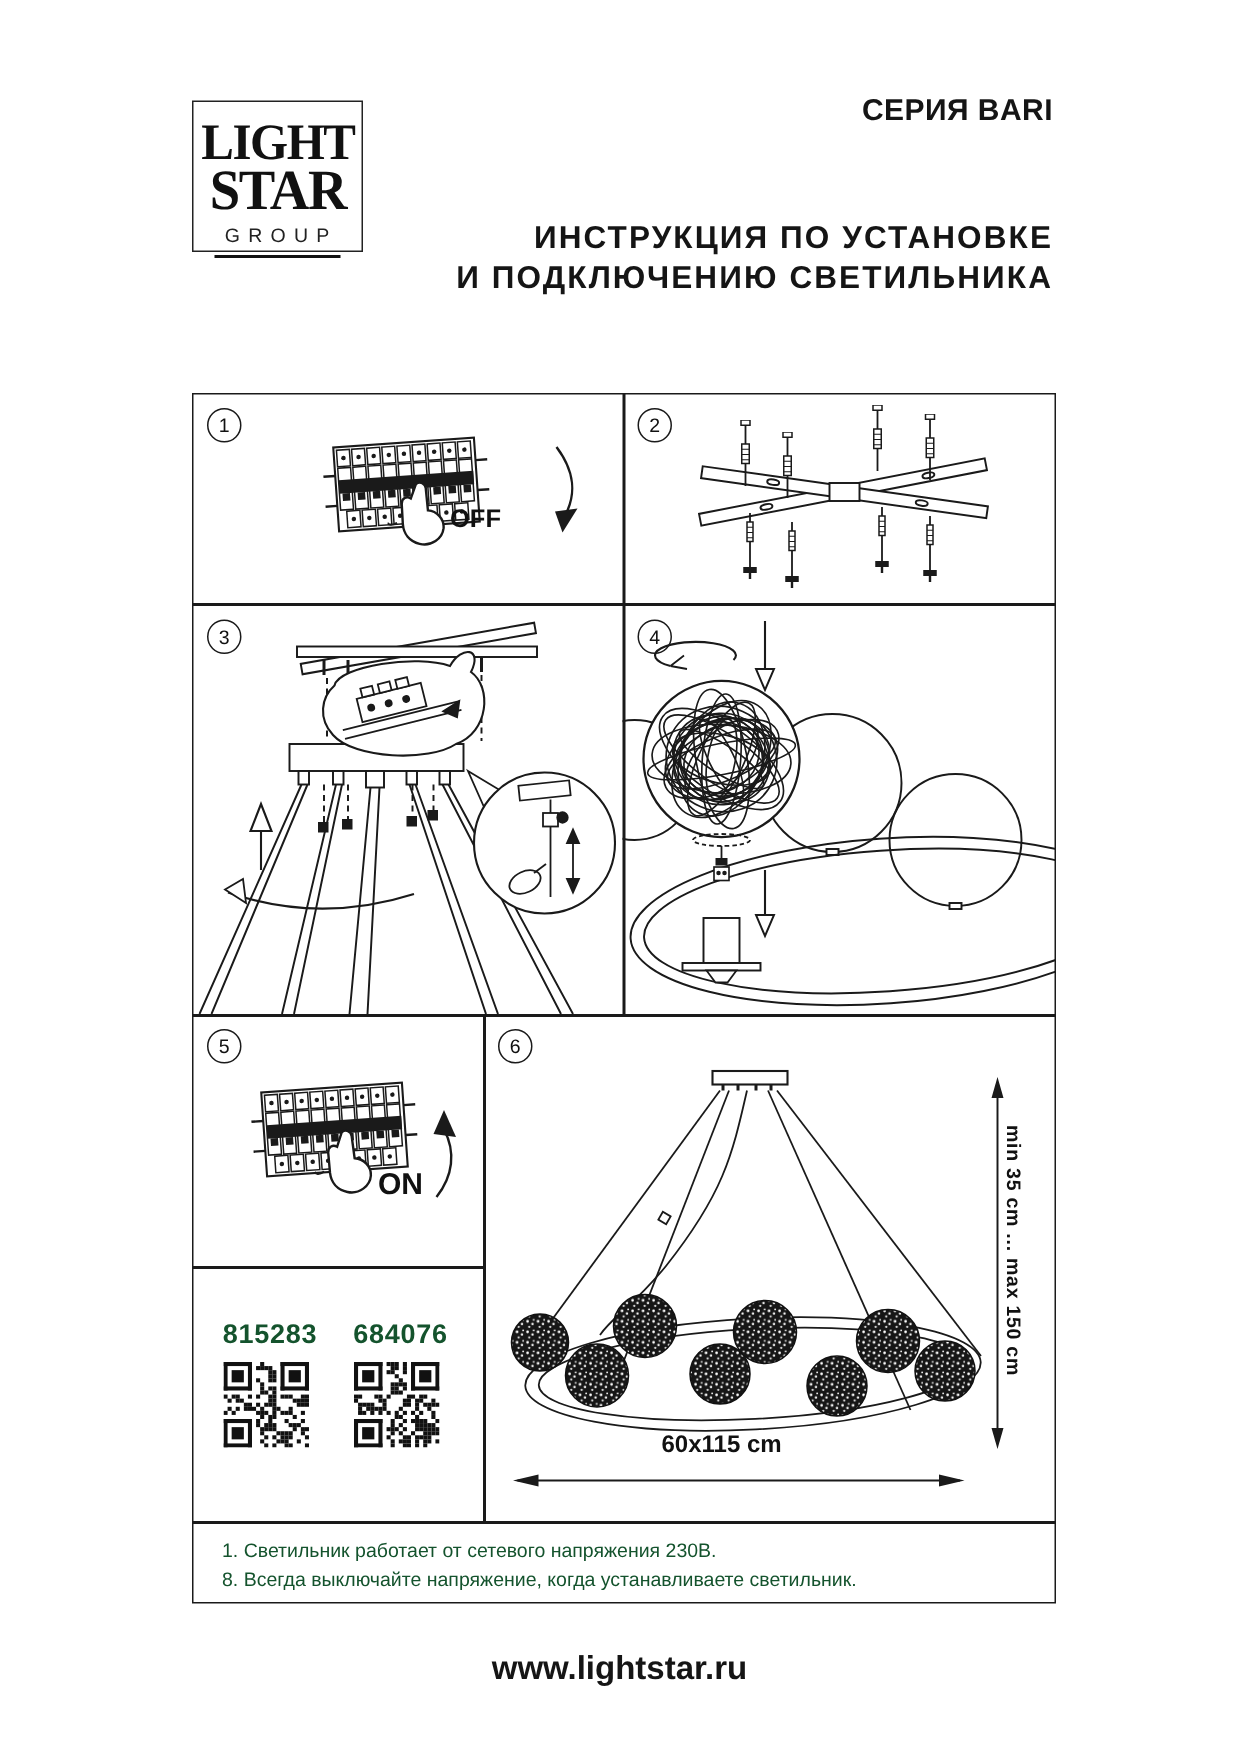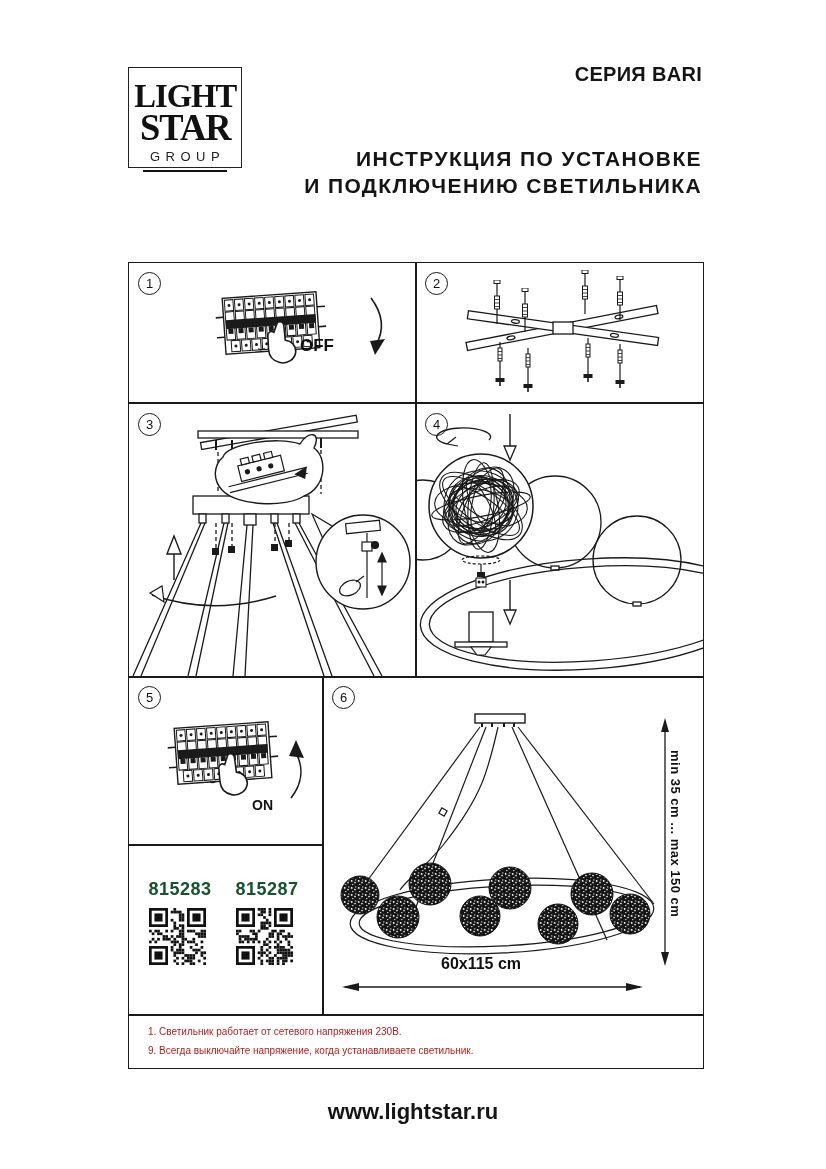--- a/index.html
+++ b/index.html
@@ -31,21 +31,21 @@
          font-size:13px;background:#fff;}
   .lbl{position:absolute;font-weight:bold;white-space:nowrap;}
   svg.pd{position:absolute;}
   
   #dim-height-label{position:absolute;left:668px;top:750px;height:165px;font-weight:bold;font-size:13px;
                     writing-mode:vertical-rl;white-space:nowrap;letter-spacing:.5px;}
   #dim-width-label{position:absolute;left:441px;top:955px;width:120px;
                    font-weight:bold;font-size:16px;}
   .qr-code-label{position:absolute;top:879px;width:66px;text-align:center;font-weight:bold;
                  font-size:18px;letter-spacing:.5px;color:#14532d;}
-  .note-line{position:absolute;left:148px;font-size:10px;color:#b91c1c;white-space:nowrap;text-align:center;}
+  .note-line{position:absolute;left:148px;font-size:13px;color:#14532d;white-space:nowrap;text-align:center;}
   #footer-url{position:absolute;left:0;top:1099px;width:826px;text-align:center;
               font-weight:bold;font-size:22px;color:#151515;}
 </style>
 </head>
 <body>
 
 <div id="page">
 
   <svg width="0" height="0" style="position:absolute" aria-hidden="true">
     <defs>
@@ -327,24 +327,24 @@
     <rect x="40" y="240" width="52" height="5" fill="#fff" stroke="#1a1a1a" stroke-width="1.3"></rect>
     <polygon points="56,245 76,245 70,253 62,253" fill="#fff" stroke="#1a1a1a" stroke-width="1.2"></polygon>
   </svg>
 
   <svg class="pd" style="left:128px;top:676px" width="194" height="168" viewBox="0 0 194 168">
     <use href="#breaker" x="40" y="46" transform="rotate(-4 95 77)"></use>
     <use href="#hand" x="88" y="76" transform="rotate(12 100 78)"></use>
     <path d="M163,122 c11,-14 13,-30 5,-45" fill="none" stroke="#1a1a1a" stroke-width="1.6"></path>
     <polygon points="161,80 176,82 168,64" fill="#1a1a1a"></polygon>
   </svg>
-  <div class="lbl" style="left:252px;top:797px;font-size:14px">ON</div>
+  <div class="lbl" style="left:252px;top:779px;font-size:20px">ON</div>
 
   <div class="qr-code-label" style="left:147px">815283</div>
-  <div class="qr-code-label" style="left:234px">815287</div>
+  <div class="qr-code-label" style="left:234px">684076</div>
   <svg id="qr1" class="pd" style="left:149px;top:908px" width="57" height="57" viewBox="0 0 58 58">
       <rect x="0" y="0" width="58" height="58" fill="#fff"></rect>
       <rect x="24.857142857142858" y="0" width="2.761904761904762" height="2.761904761904762" fill="#111"></rect>
       <rect x="22.095238095238095" y="2.761904761904762" width="2.761904761904762" height="2.761904761904762" fill="#111"></rect>
       <rect x="24.857142857142858" y="2.761904761904762" width="2.761904761904762" height="2.761904761904762" fill="#111"></rect>
       <rect x="27.61904761904762" y="2.761904761904762" width="2.761904761904762" height="2.761904761904762" fill="#111"></rect>
       <rect x="30.38095238095238" y="2.761904761904762" width="2.761904761904762" height="2.761904761904762" fill="#111"></rect>
       <rect x="30.38095238095238" y="5.523809523809524" width="2.761904761904762" height="2.761904761904762" fill="#111"></rect>
       <rect x="33.14285714285714" y="5.523809523809524" width="2.761904761904762" height="2.761904761904762" fill="#111"></rect>
       <rect x="30.38095238095238" y="8.285714285714285" width="2.761904761904762" height="2.761904761904762" fill="#111"></rect>
@@ -643,17 +643,17 @@
     <polygon points="339,276 347,276 343,290" fill="#1a1a1a"></polygon>
 
     <path d="M23,311 H318" stroke="#1a1a1a" stroke-width="1.3"></path>
     <polygon points="37,307 37,315 20,311 " fill="#1a1a1a"></polygon>
     <polygon points="304,307 304,315 321,311" fill="#1a1a1a"></polygon>
   </svg>
   <div id="dim-height-label">min 35 cm ... max 150 cm</div>
   <div id="dim-width-label">60x115 cm</div>
 
   <div class="note-line" style="top:1026px">1. Светильник работает от сетевого напряжения 230В.</div>
-  <div class="note-line" style="top:1045px">9. Всегда выключайте напряжение, когда устанавливаете светильник.</div>
+  <div class="note-line" style="top:1045px">8. Всегда выключайте напряжение, когда устанавливаете светильник.</div>
 
   <div id="footer-url">www.lightstar.ru</div>
 
 </div>
 
 </body></html>

